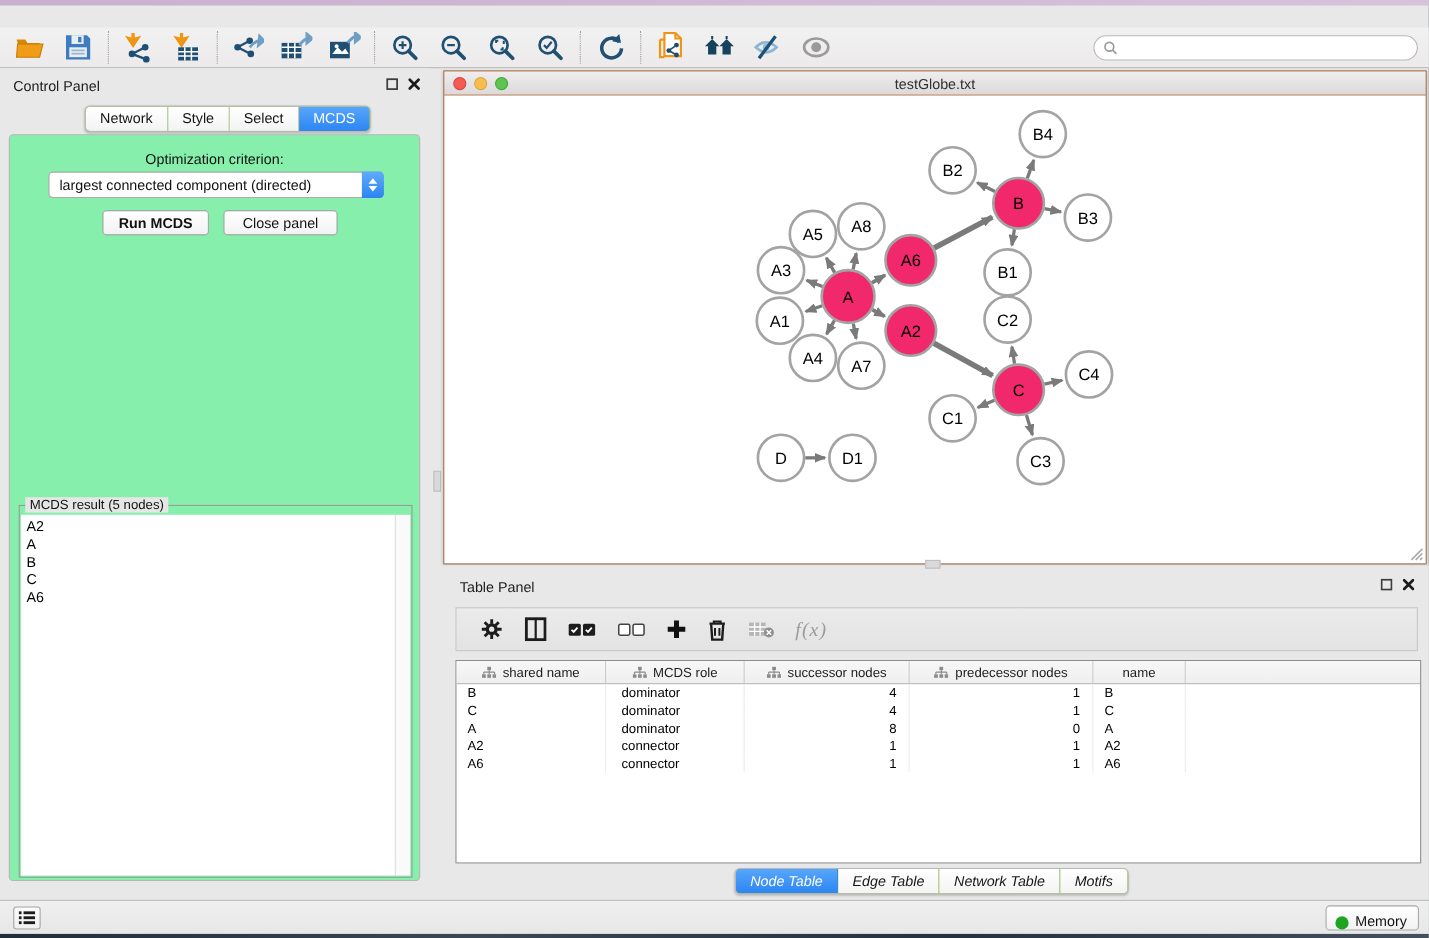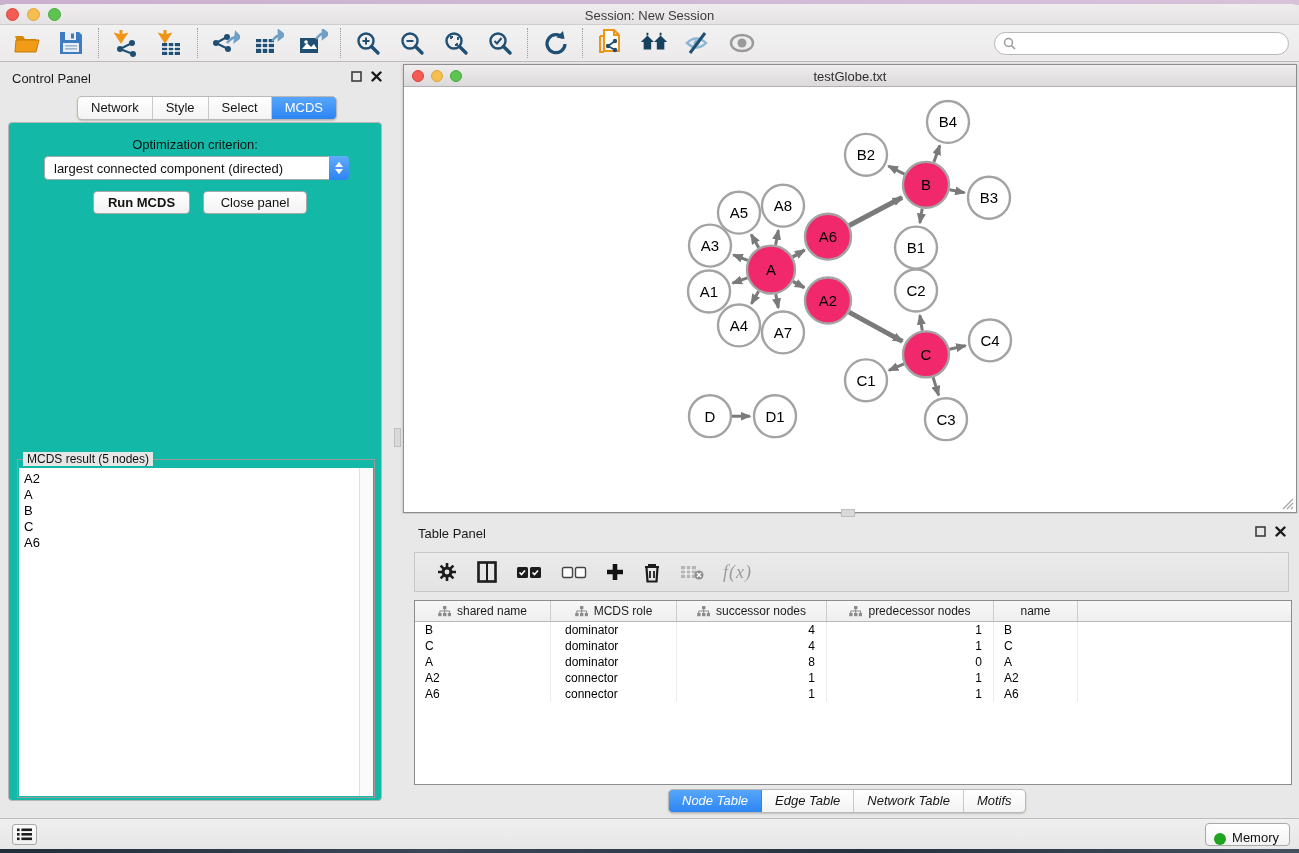--- a/index.html
+++ b/index.html
@@ -39,21 +39,21 @@
 
   .seg { display:flex; border:1px solid #b9b9b9; border-radius:5px; overflow:hidden;
          background:#84cc16; box-shadow:0 1px 2px rgba(0,0,0,.18); }
   .seg .tab { padding:0 13px; height:22px; line-height:22px; font-size:13px; color:#151515;
               background:linear-gradient(#ffffff,#f3f3f3); border-right:1px solid #c9c9c9; cursor:default; }
   .seg .tab:last-child { border-right:none; }
   .seg .tab.active { background:linear-gradient(#57a6fb,#2c85f3); color:#fff; border-right-color:#2c85f3; }
 
   #cp-tabs { position:absolute; left:77px; top:34px; }
   #cp-body { position:absolute; left:8px; top:60px; width:374px; height:679px;
-             border:1px solid #b6b6b6; border-radius:4px; background:#14b8a6; }
+             border:1px solid #b6b6b6; border-radius:4px; background:#86efac; }
   #opt-label { position:absolute; left:0; top:14px; width:100%; text-align:center; font-size:13px; color:#111; }
   #criterion-select { position:absolute; left:35px; top:33px; width:305px; height:24px; background:#fff;
                       border:1px solid #a9a9a9; border-radius:4px; display:flex; align-items:center; }
   #criterion-select .sel-text { flex:1; font-size:13px; color:#111; padding-left:9px; white-space:nowrap; overflow:hidden; }
   #criterion-select .stepper { width:20px; height:24px; margin-right:-1px; border-radius:0 4px 4px 0;
                                background:linear-gradient(#5fabfc,#2d84f2); display:flex; flex-direction:column;
                                align-items:center; justify-content:center; gap:2px; }
   .tri-up    { width:0; height:0; border-left:4px solid transparent; border-right:4px solid transparent; border-bottom:5px solid #fff; }
   .tri-down  { width:0; height:0; border-left:4px solid transparent; border-right:4px solid transparent; border-top:5px solid #fff; }
 
@@ -123,28 +123,20 @@
                     background:linear-gradient(90deg,#222d3a,#3b4757,#25313f,#44505e); }
 
   svg { display:block; }
 </style>
 </head>
 <body>
 
 <div id="screen">
 
   <div id="desktop-top"></div>
-  <div id="titlebar">
-    <div class="lights">
-      <div class="light red"></div>
-      <div class="light yellow"></div>
-      <div class="light green"></div>
-    </div>
-    <div id="window-title">Session: New Session</div>
-  </div>
 
   <div id="toolbar">
     <div class="tb-group">
       <div class="tb-ic">
         <svg width="28" height="26" viewBox="0 0 28 26">
             <path d="M2 6 h8 l2 3 h11 v3 H4 z" fill="#d88708"></path>
             <path d="M5 10 h21 l-3 12 H2 l1-12 z" fill="#f09c16" stroke="#c77c05" stroke-width="1"></path>
           </svg>
       </div>
       <div class="tb-ic">

